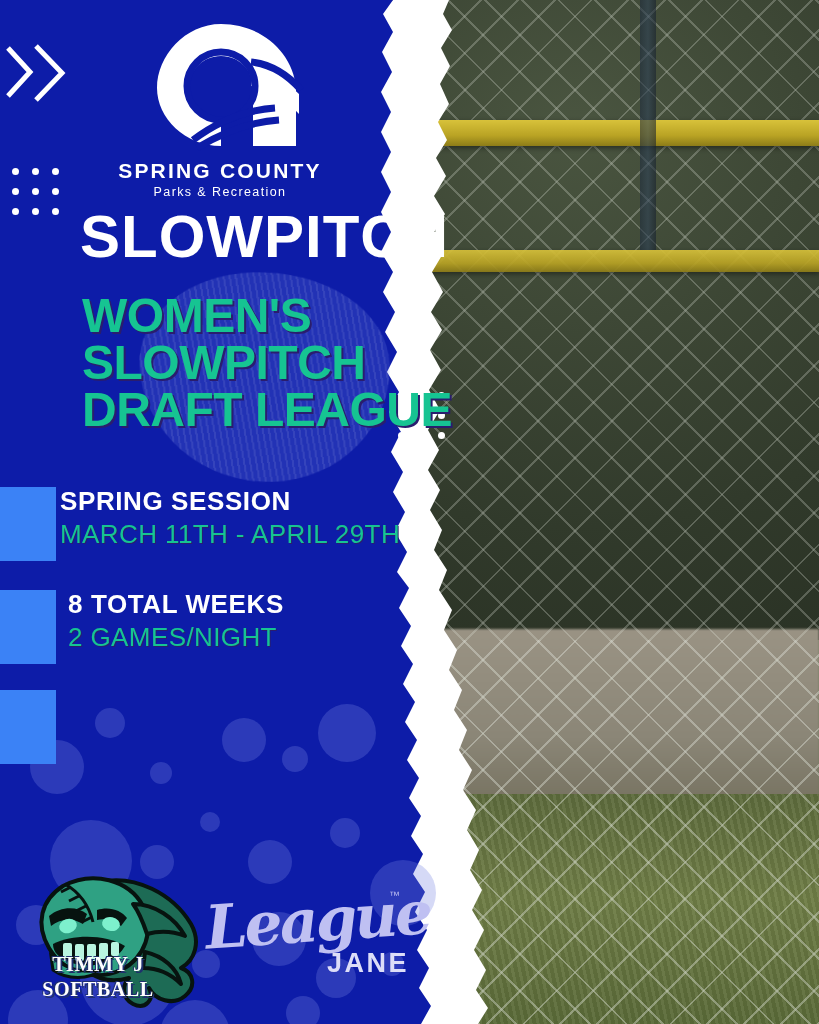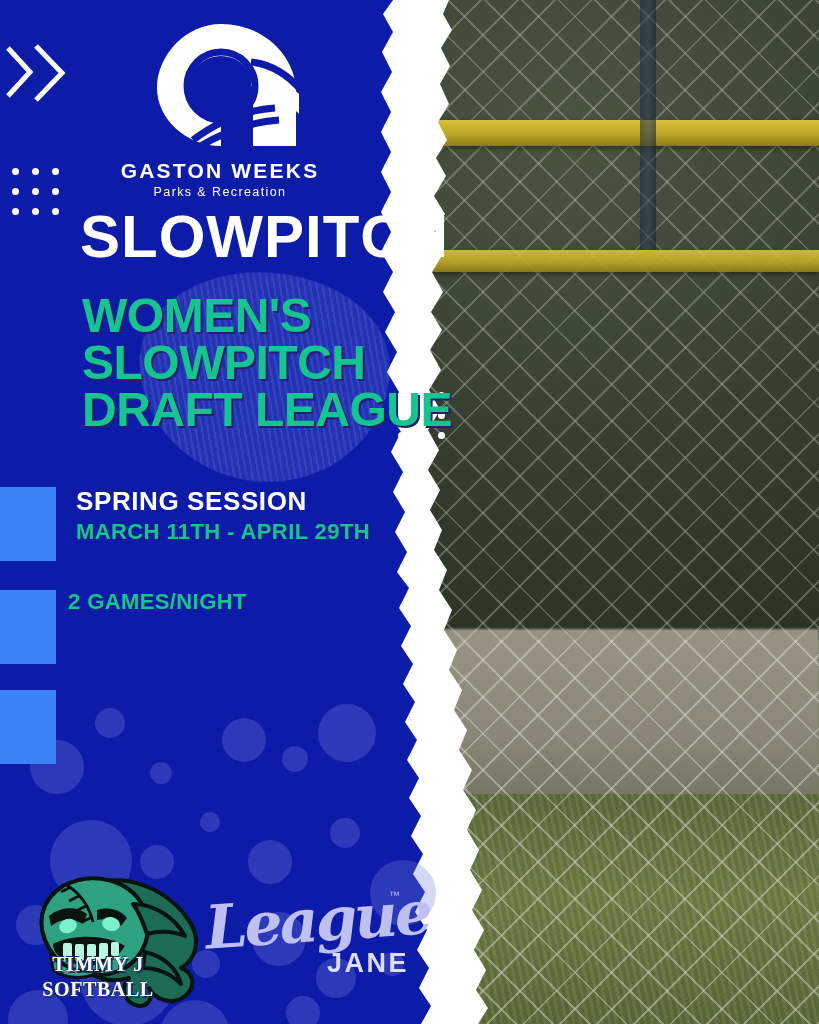--- a/index.html
+++ b/index.html
@@ -327,29 +327,29 @@
     text-shadow:2px 2px 0 #2a1d6e;
   }
   .headline div { white-space:nowrap; }
 
   
   .info-block { position:absolute; left:0; width:470px; }
   .info-block .chip {
     position:absolute; left:0; top:0; width:56px; height:74px;
     background:#3B82F6;
   }
-  .info-block .lines { position:absolute; left:76px; top:-2px; }
+  .info-block .lines { position:absolute; left:60px; top:-2px; }
   .info-title {
     font-family:"Liberation Sans", sans-serif;
     font-weight:700; font-size:26px; color:#ffffff;
     letter-spacing:.6px; line-height:1.25;
   }
   .info-sub {
     font-family:"Liberation Sans", sans-serif;
-    font-weight:700; font-size:22px; color:#16C492;
+    font-weight:400; font-size:26px; color:#16C492;
     letter-spacing:.4px; line-height:1.25;
     text-shadow:1px 1px 0 #2a1d6e;
   }
   .blk1 { top:487px; }
   .blk2 { top:590px; }
   .blk2 .lines { left:68px; }
   .blk3 { top:690px; }
 
   
   .mascot { position:absolute; left:5px; top:860px; width:200px; height:150px; }
@@ -560,21 +560,21 @@
           C 52,124 24,96 24,66
           C 24,34 52,2 88,2 Z"></path>
         <path fill="#ffffff" d="M 120,52 C 138,52 154,60 166,72 L 166,92 C 152,76 136,66 118,64 Z"></path>
         <g fill="none" stroke="#0D1CA8" stroke-width="7">
           <circle cx="88" cy="64" r="34"></circle>
           <path d="M 118,40 C 136,42 154,52 168,68"></path>
           <path d="M 60,118 C 84,100 112,88 142,86"></path>
           <path d="M 64,126 C 90,110 116,100 146,98"></path>
         </g>
       </svg>
-      <div class="logo-name">GASTON WEEKS</div>
+      <div class="logo-name">SPRING COUNTY</div>
       <div class="logo-sub">Parks &amp; Recreation</div>
     </div>
 
     <div class="city">SLOWPITCH</div>
 
     <div class="headline">
       <div>WOMEN'S</div>
       <div>SLOWPITCH</div>
       <div>DRAFT LEAGUE</div>
     </div>
@@ -583,20 +583,21 @@
       <div class="chip"></div>
       <div class="lines">
         <div class="info-title">SPRING SESSION</div>
         <div class="info-sub">MARCH 11TH - APRIL 29TH</div>
       </div>
     </div>
 
     <div class="info-block blk2">
       <div class="chip"></div>
       <div class="lines">
+        <div class="info-title">8 TOTAL WEEKS</div>
         <div class="info-sub">2 GAMES/NIGHT</div>
       </div>
     </div>
 
     <div class="info-block blk3">
       <div class="chip"></div>
       <div class="lines">
       </div>
     </div>
 

